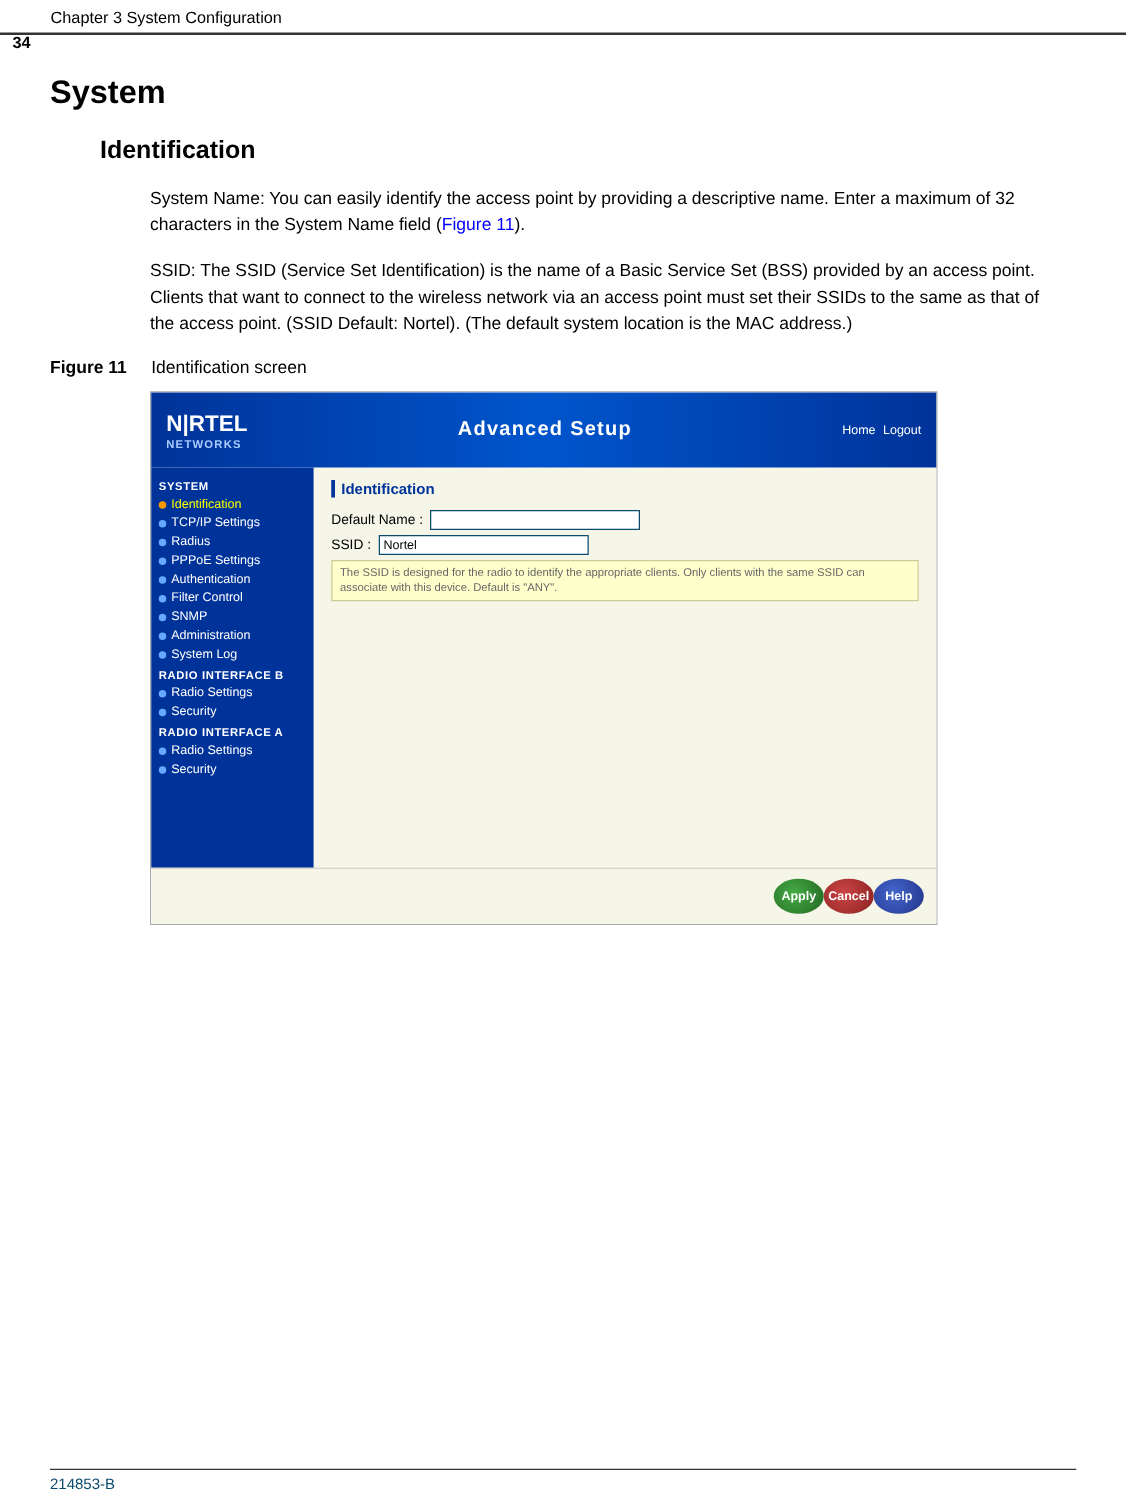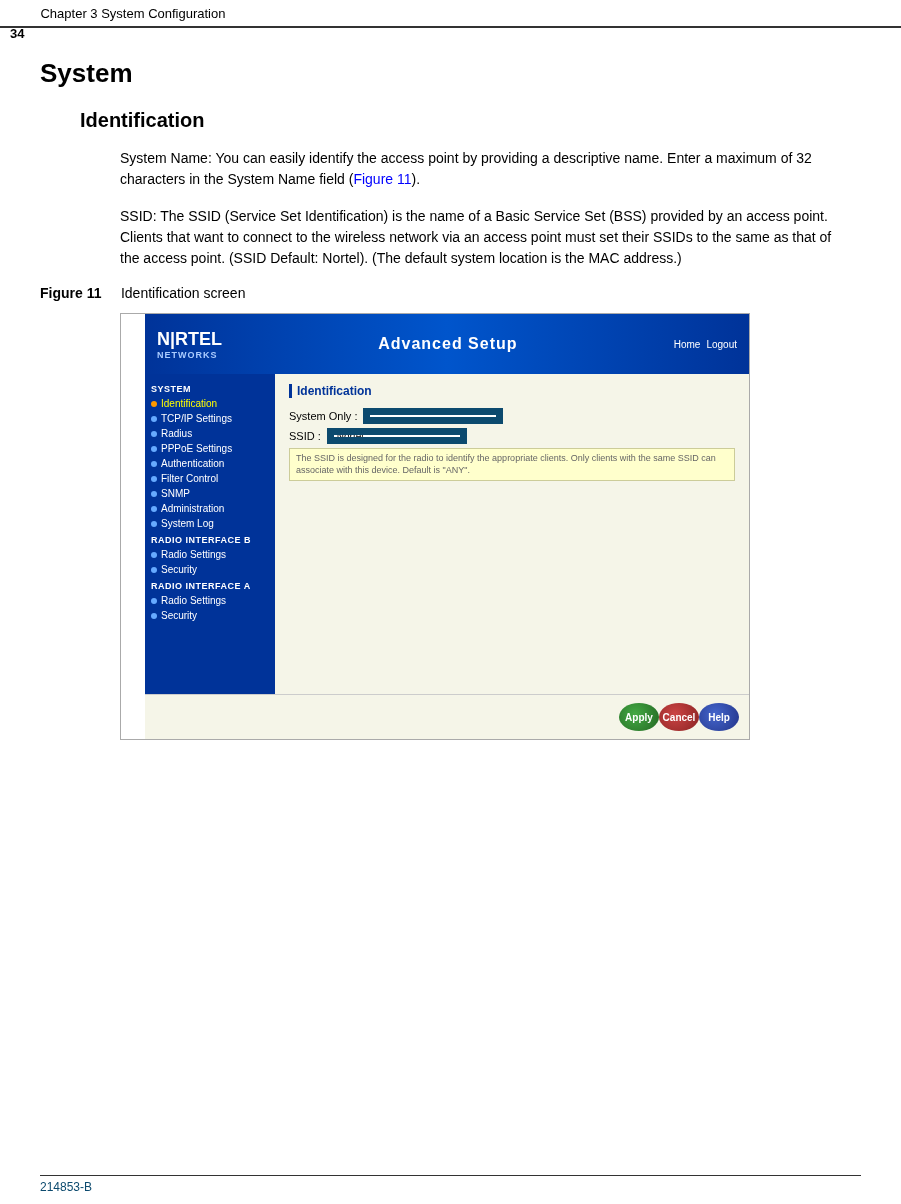--- a/index.html
+++ b/index.html
@@ -75,21 +75,20 @@
       font-weight: bold;
     }
 
     
     .figure-container {
       margin-left: 80px;
       margin-bottom: 12px;
       border: 1px solid #aaa;
       width: 630px;
       background: #fff;
-      padding-left: 24px;
     }
 
     
     .router-ui {
       width: 100%;
       background: #fff;
     }
 
     
     .router-header {
@@ -211,23 +210,23 @@
       margin-bottom: 4px;
       font-size: 11px;
     }
     .field-label {
       color: #000;
       font-size: 11px;
       margin-right: 6px;
       white-space: nowrap;
     }
     .field-input {
-      border: 7px solid #0c4a6e;
+      border: 1px solid #0c4a6e;
       height: 16px;
-      width: 140px;
+      width: 168px;
       background: #fff;
       font-size: 10px;
       padding: 1px 3px;
     }
 
     .field-desc {
       background: #ffffcc;
       border: 1px solid #cccc99;
       font-size: 9px;
       color: #666;
@@ -376,21 +375,21 @@
           <div class="nav-item">
             <span class="nav-dot blue"></span>
             <span>Security</span>
           </div>
         </div>
 
         <div class="router-content">
           <div class="content-section-title">Identification</div>
 
           <div class="field-row">
-            <span class="field-label">System Only :</span>
+            <span class="field-label">Default Name :</span>
             <input class="field-input" type="text" value="" style="">
           </div>
 
           <div class="field-row">
             <span class="field-label">SSID :</span>
             <input class="field-input" type="text" value="Nortel" style="">
           </div>
           <div class="field-desc">The SSID is designed for the radio to identify the appropriate clients. Only clients with the same SSID can associate with this device. Default is "ANY".</div>
         </div>
       </div>

